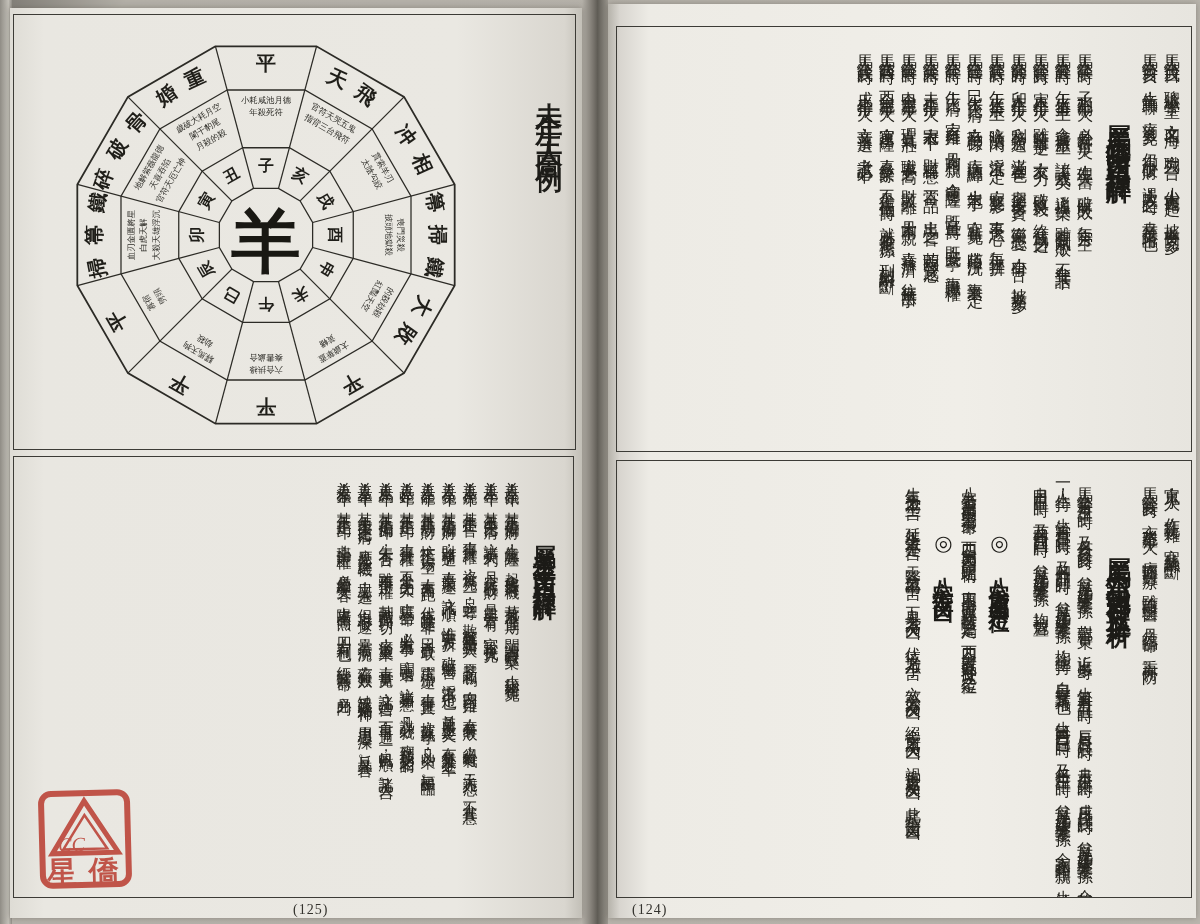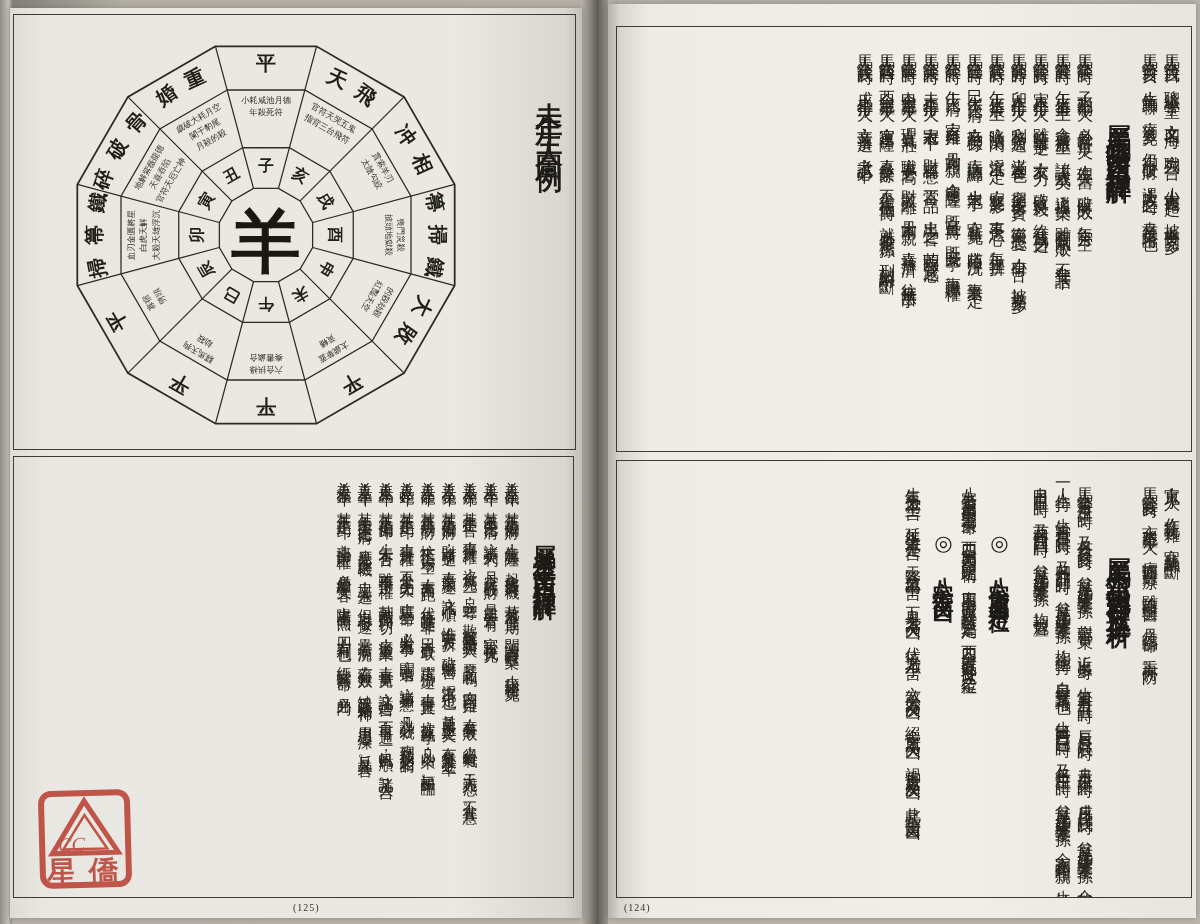--- a/index.html
+++ b/index.html
@@ -12,21 +12,21 @@
   .edge-strip{position:absolute;left:0;top:0;width:12px;height:924px;
     background:linear-gradient(90deg,#8f8c85,#c3c0b8 70%,#918e87 100%);}
   .page{position:absolute;box-shadow:0 0 6px rgba(60,55,45,.35);}
   .page-left{left:10px;top:8px;width:572px;height:910px;
     background:linear-gradient(90deg,#dedcd5 0%,#e9e7e1 6%,#eae8e2 78%,#d9d6cf 97%,#c2bfb7 100%);}
   .page-right{left:608px;top:4px;width:588px;height:914px;
     background:linear-gradient(90deg,#b5b2aa 0%,#d8d5cf 2%,#edebe5 7%,#f0eee8 60%,#e7e5df 100%);}
   .spine{position:absolute;left:582px;top:0;width:26px;height:924px;
     background:linear-gradient(90deg,#b5b1a9 0%,#77736c 45%,#5f5c55 60%,#9b978f 100%);}
   .pbox{position:absolute;border:1.6px solid #3c3b36;background:transparent;}
-  .pagenum{position:absolute;font-size:10px;letter-spacing:1px;color:#33322d;text-align:right;}
+  .pagenum{position:absolute;font-size:14px;letter-spacing:1px;color:#33322d;text-align:right;}
 
   
   .vflow{display:flex;flex-direction:row-reverse;align-items:stretch;
     overflow:hidden;box-sizing:border-box;}
   .vflow>div{writing-mode:vertical-rl;text-orientation:mixed;height:100%;flex:0 0 auto;}
   .col-entry{font-size:16px;line-height:22px;letter-spacing:3px;}
   .col-heading{font-size:25px;font-weight:bold;line-height:34px;letter-spacing:6px;
     padding-top:64px;margin-left:5px;margin-right:4px;color:#1c1b17;}
   .col-circle-heading{font-size:21px;font-weight:bold;line-height:30px;letter-spacing:5px;
     padding-top:56px;margin-left:4px;color:#1c1b17;}
@@ -204,14 +204,14 @@
   <div class="pbox vflow lower-flow" style="left:8px;top:456px;width:576px;height:438px;" id="right-lower">
       <div class="col-entry">官鬼小人，作亂複雜，官非絲絲不斷。</div>
       <div class="col-entry">馬人生於亥時，亥水尅置午火，病輕而難療，雖險而填醫，月德臨命，重亦何防。</div>
       <div class="col-heading">屬馬六親生尅和目反逆分析</div>
       <div class="col-entry">馬人生於子月子日子時，及亥月亥日亥時，父母兄弟姊妹夫妻子孫，尅置管束，近出多辱，生於丑月丑日丑時，辰月辰日辰時，未月未日未時，戌月戌日戌時，父母兄弟姊妹夫妻子孫，全賴一人生持，生於寅月寅日寅時，及卯月卯日卯時，父母兄弟姊妹夫妻子孫，均能生持，自身安享其福也。生於巳月巳日巳時，及午月午日午時，父母兄弟姊妹夫妻子孫，全家和睦相親，生於申月申日申時，及酉月酉日酉時，父母兄弟姊妹夫妻子孫，均被尅置。</div>
       <div class="col-circle-heading gap-right">◎八宅之所屬與定位</div>
       <div class="col-entry">八宅者乃是為東四宅為東命。西四宅為西四命之明稱。東四命者以震巽坎離之定局。西四命者以乾坤艮兌之定位。</div>
       <div class="col-circle-heading">◎八宅方位吉凶</div>
       <div class="col-entry">生氣之位為上吉。延年之位亦是吉。天醫之位為中吉。五鬼之方為大凶。伏位之方乃小吉。六煞之方為次凶。絕命之所為大凶。禍害之處是次凶。此是八宮定吉凶。</div>
     </div>
-  <div class="pagenum" style="left:16px;top:898px;">(124)</div>
+  <div class="pagenum" style="left:24px;top:898px;">(124)</div>
 </div>
 
 </body></html>

